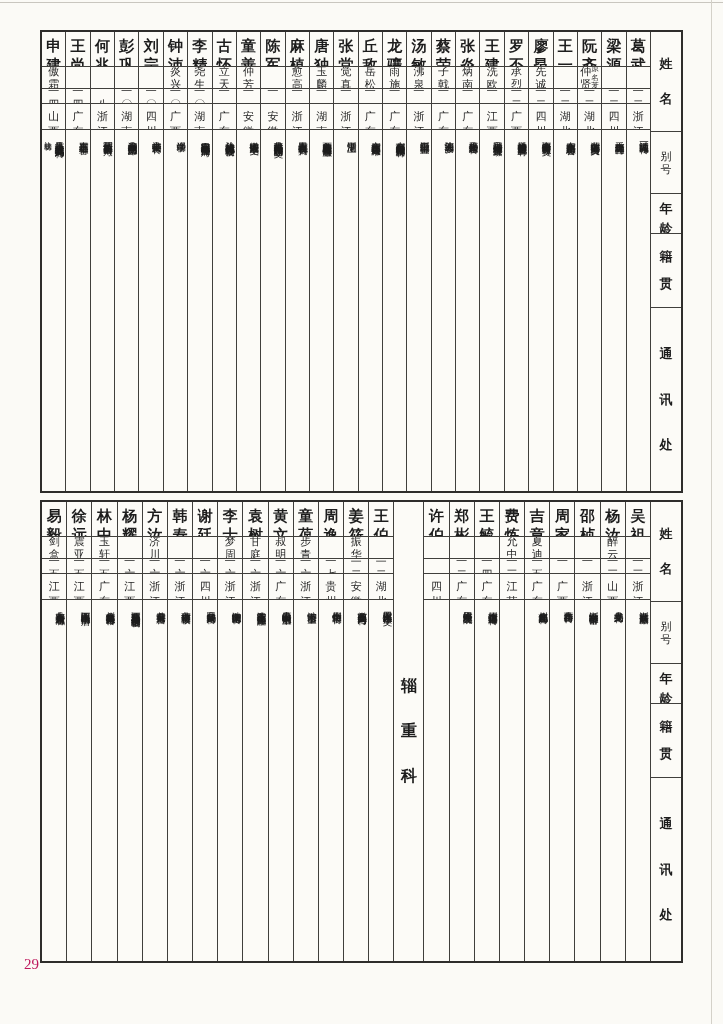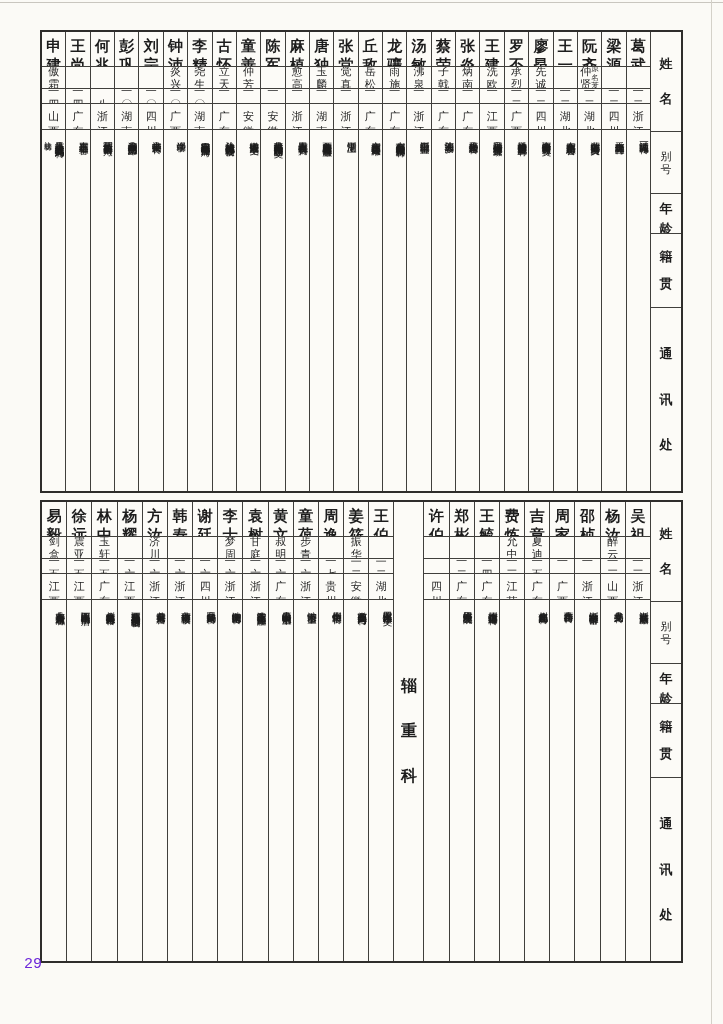--- a/index.html
+++ b/index.html
@@ -52,21 +52,21 @@
   .v-flow {
     writing-mode:vertical-rl; text-orientation:upright;
     font-size:9.5px; letter-spacing:0.4px; line-height:1.25;
     height:100%; width:100%;
   }
   .v-flow .addr-note { font-size:7.5px; color:#333; margin-top:2px; }
 
   .col-divider { justify-content:center; }
   .divider-chars { display:flex; flex-direction:column; align-items:center; justify-content:center; gap:24px; height:100%; font-size:16px; font-weight:600; }
 
-  .page-number { position:absolute; left:24px; top:956px; font-size:15px; color:#6d28d9; font-family:Liberation Mono, monospace; }
+  .page-number { position:absolute; left:24px; top:956px; font-size:15px; color:#be185d; font-family:Liberation Serif, serif; }
 </style>
 </head>
 <body>
 
 <div class="page">
   <div class="scan-edge-top"></div>
   <div class="scan-edge-right"></div>
 
   <div class="dir-table t-top" id="table-top">
       <div class="col col-header hdr">

